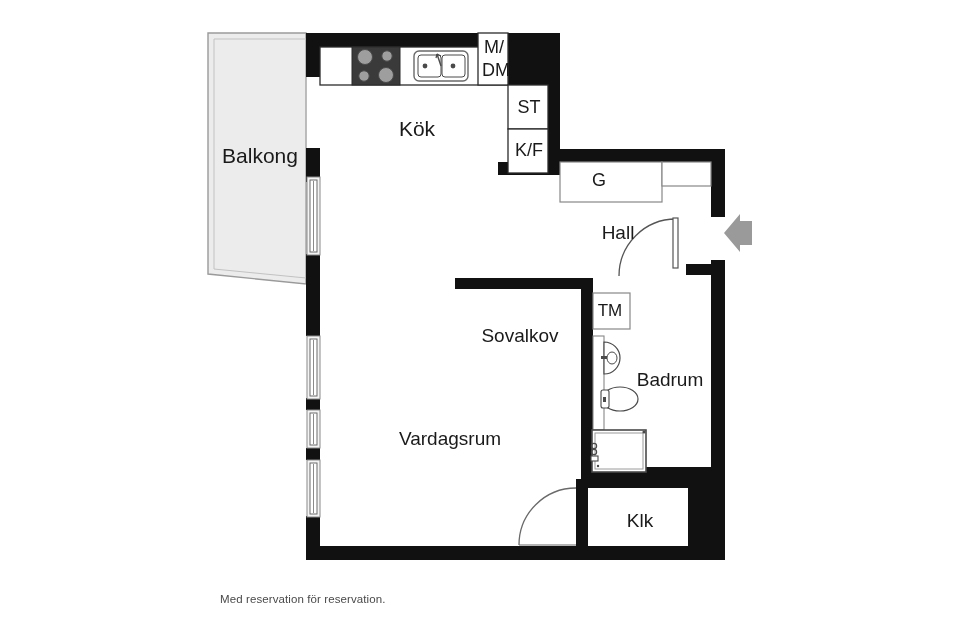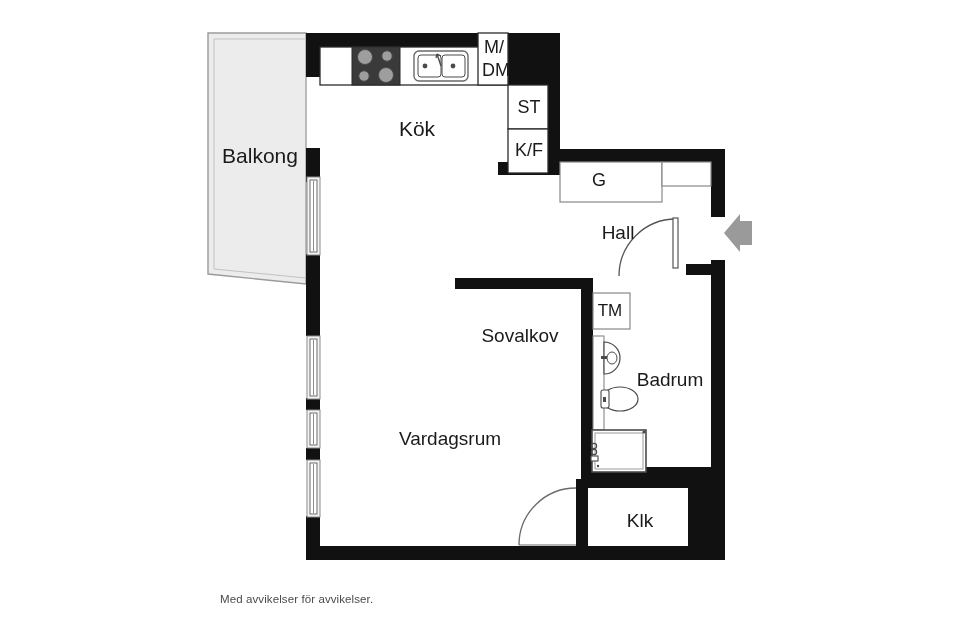--- a/index.html
+++ b/index.html
@@ -224,14 +224,14 @@
       <text class="room-label label-sm" x="494" y="48">M/</text>
       <text class="room-label label-sm" x="496" y="71">DM</text>
       <text class="room-label label-sm" x="529" y="108">ST</text>
       <text class="room-label label-sm" x="529" y="151">K/F</text>
       <text class="room-label label-sm" x="599" y="181">G</text>
       <text class="room-label label-xs" x="610" y="312">TM</text>
     </g>
 
   </svg>
 
-  <div class="footer-note">Med avvikelser för avvikelser.</div>
+  <div class="footer-note">Med reservation för reservation.</div>
 </div>
 
 </body></html>

